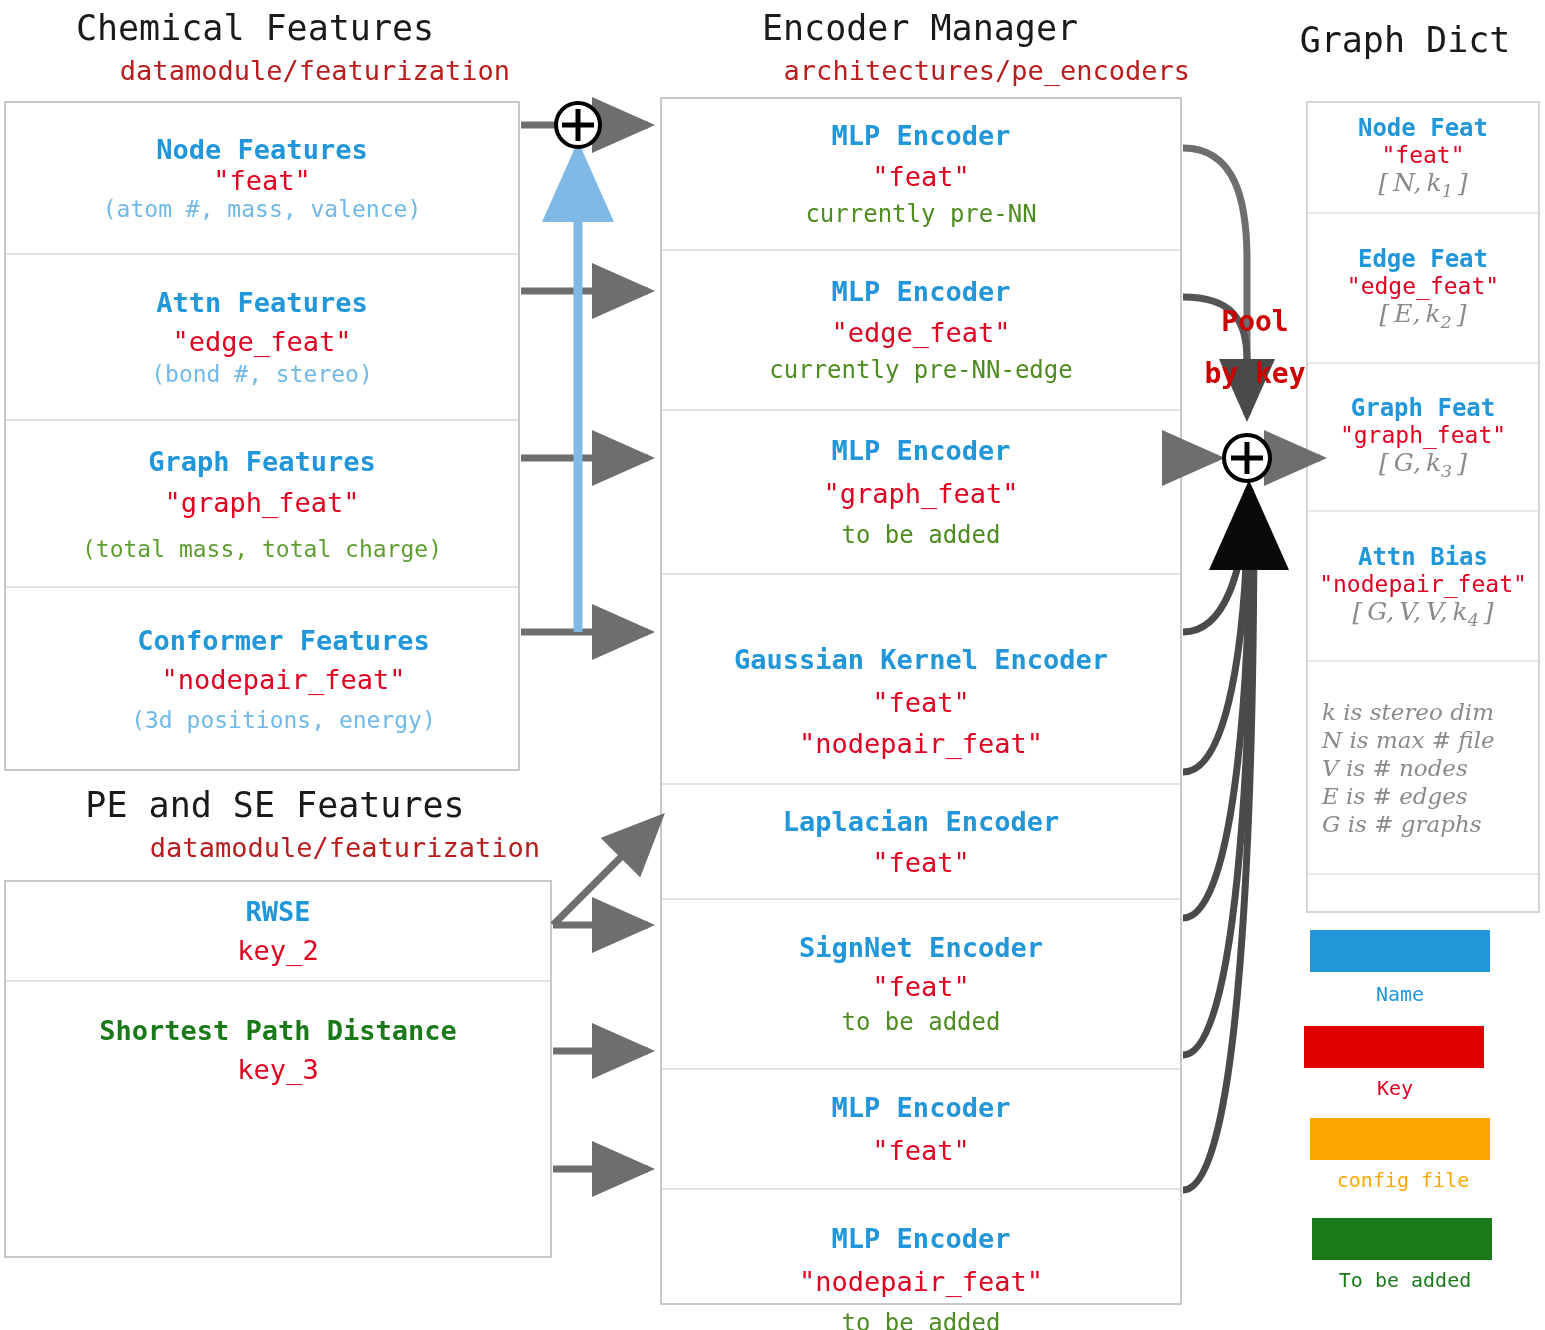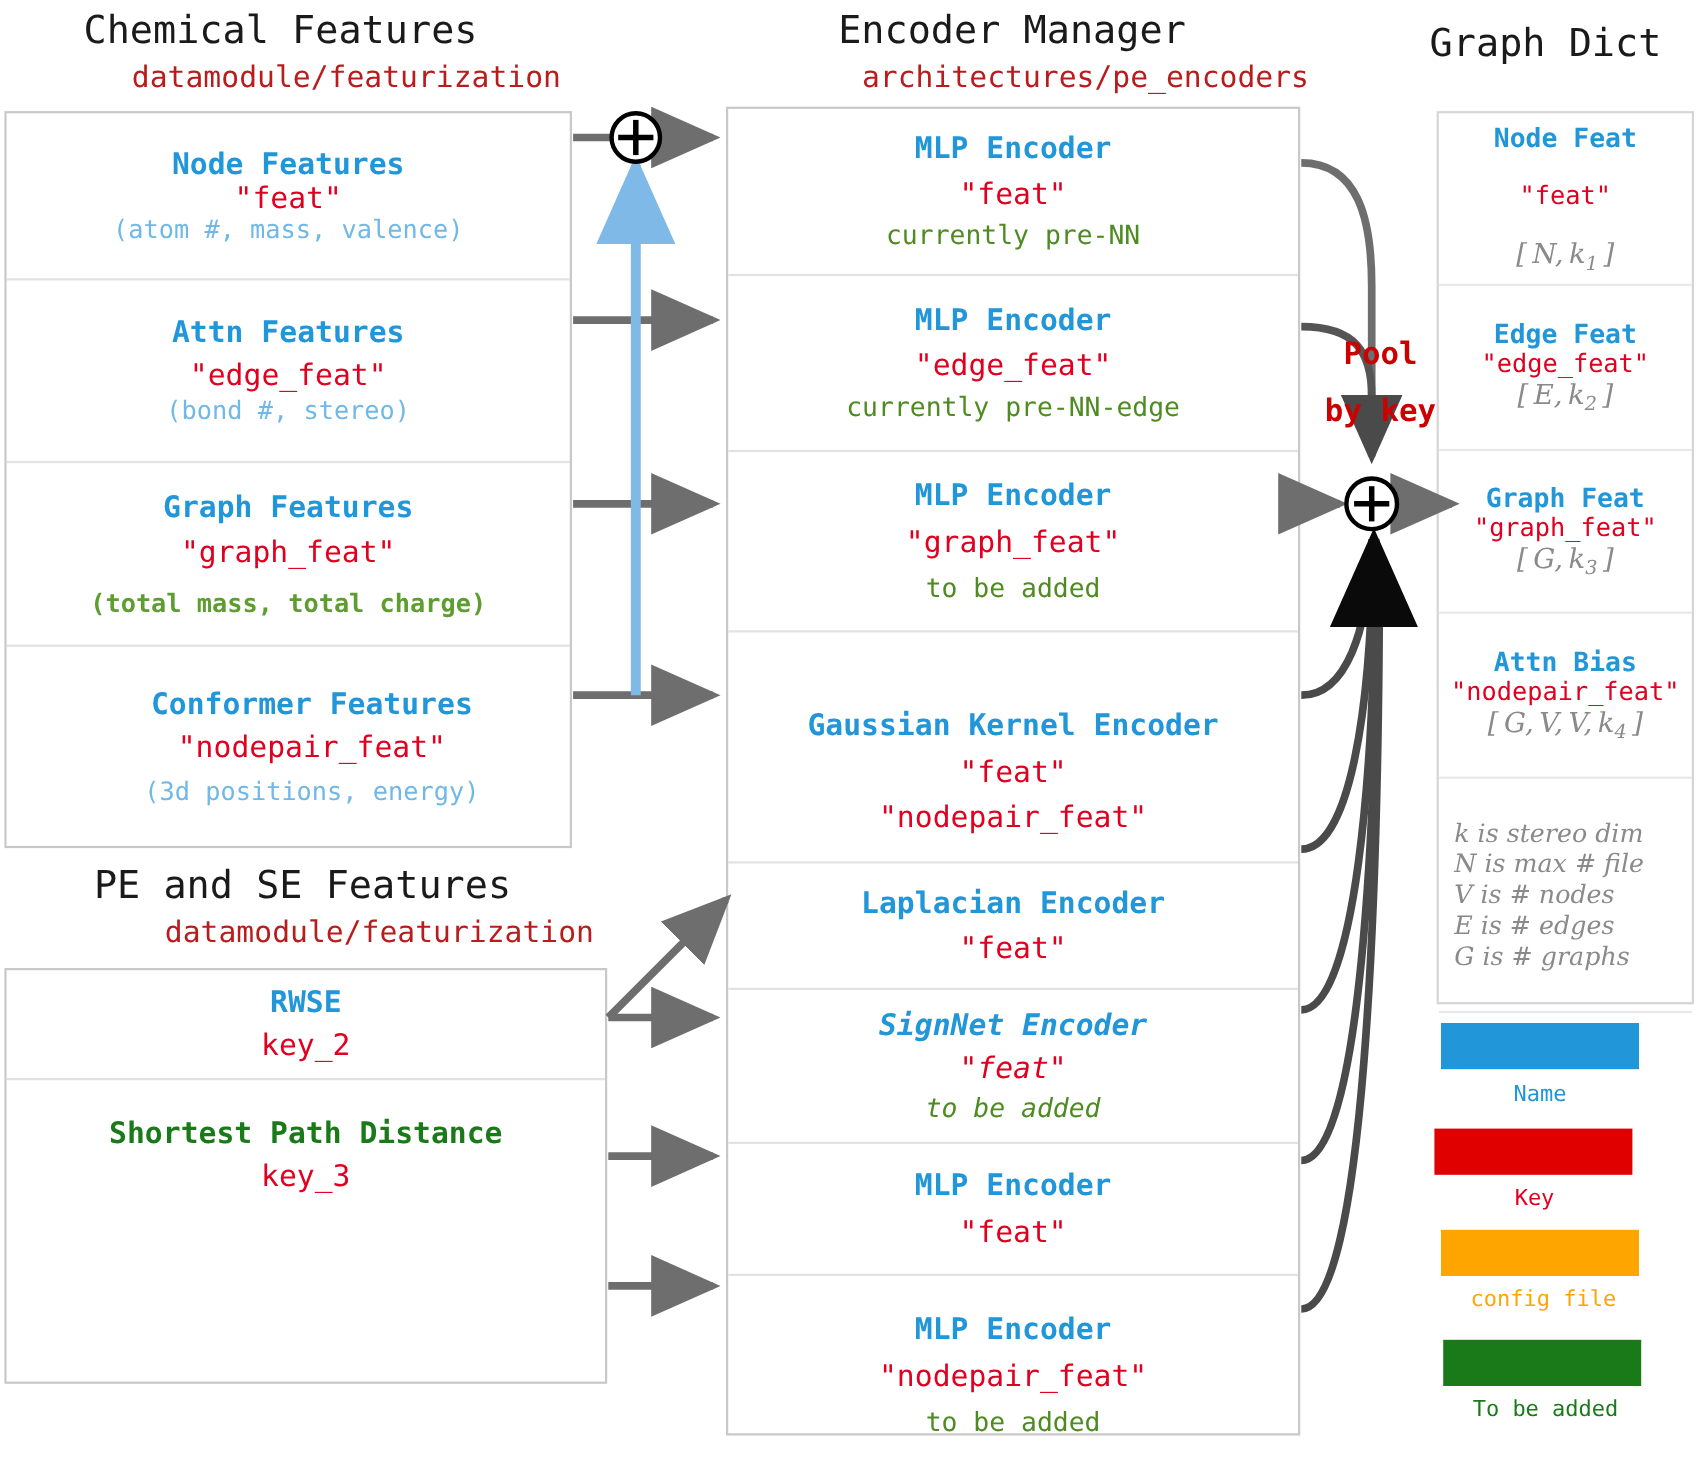--- a/index.html
+++ b/index.html
@@ -105,21 +105,21 @@
     <span class="l-desc-blue">(atom #, mass, valence)</span>
   </div>
   <div class="row" style="height:166px;">
     <span class="l-name">Attn Features</span>
     <span class="l-key" style="margin-top:8px;">"edge_feat"</span>
     <span class="l-desc-blue" style="margin-top:4px;">(bond #, stereo)</span>
   </div>
   <div class="row" style="height:167px;">
     <span class="l-name">Graph Features</span>
     <span class="l-key" style="margin-top:10px;">"graph_feat"</span>
-    <span class="l-desc-green" style="margin-top:18px;font-weight:bold;">(total mass, total charge)</span>
+    <span class="l-desc-green" style="margin-top:18px;">(total mass, total charge)</span>
   </div>
   <div class="row" style="height:181px;padding-left:47px;">
     <span class="l-name">Conformer Features</span>
     <span class="l-key" style="margin-top:8px;">"nodepair_feat"</span>
     <span class="l-desc-blue" style="margin-top:12px;">(3d positions, energy)</span>
   </div>
 </div>
 
 <div class="panel" id="pese-panel" style="left:4px;top:880px;width:548px;height:378px;">
   <div class="row" style="height:100px;">
@@ -150,38 +150,38 @@
   </div>
   <div class="row" style="height:166px;margin-top:44px;">
     <span class="l-name">Gaussian Kernel Encoder</span>
     <span class="l-key" style="margin-top:12px;">"feat"</span>
     <span class="l-key" style="margin-top:10px;">"nodepair_feat"</span>
   </div>
   <div class="row" style="height:115px;">
     <span class="l-name">Laplacian Encoder</span>
     <span class="l-key" style="margin-top:10px;">"feat"</span>
   </div>
-  <div class="row" style="height:140px;font-style:italic;">
+  <div class="row" style="height:170px;">
     <span class="l-name">SignNet Encoder</span>
     <span class="l-key" style="margin-top:8px;">"feat"</span>
     <span class="l-note" style="margin-top:6px;">to be added</span>
   </div>
   <div class="row" style="height:120px;">
     <span class="l-name">MLP Encoder</span>
     <span class="l-key" style="margin-top:12px;">"feat"</span>
   </div>
   <div class="row" style="height:180px;">
     <span class="l-name">MLP Encoder</span>
     <span class="l-key" style="margin-top:12px;">"nodepair_feat"</span>
     <span class="l-note" style="margin-top:12px;">to be added</span>
   </div>
 </div>
 
 <div class="panel" id="dict-panel" style="left:1306px;top:101px;width:234px;height:812px;">
-  <div class="row" style="height:157px;gap:25px;">
+  <div class="row" style="height:111px;">
     <span class="l-name">Node Feat</span>
     <span class="l-key">"feat"</span>
     <span class="l-dim">[ <i>N</i>, <i>k</i><sub>1</sub> ]</span>
   </div>
   <div class="row" style="height:150px;">
     <span class="l-name">Edge Feat</span>
     <span class="l-key">"edge_feat"</span>
     <span class="l-dim">[ <i>E</i>, <i>k</i><sub>2</sub> ]</span>
   </div>
   <div class="row" style="height:148px;">

